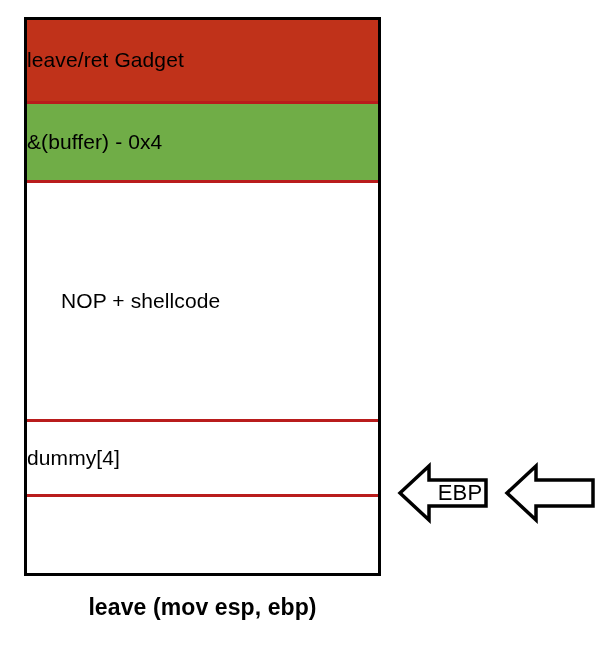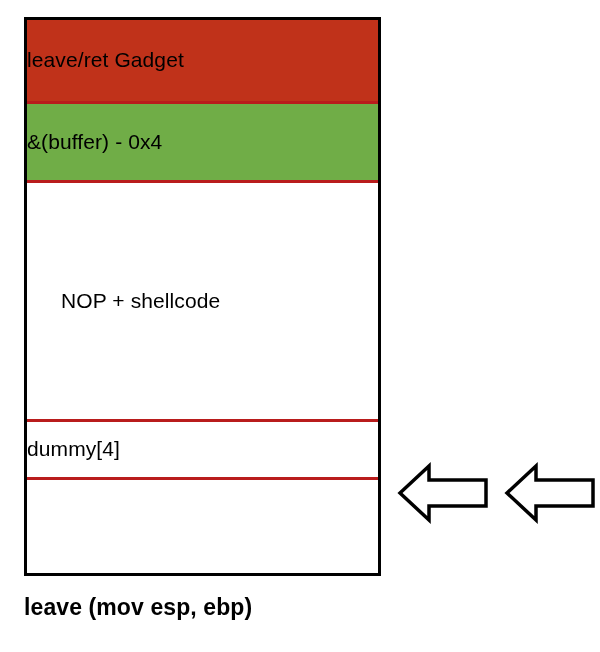--- a/index.html
+++ b/index.html
@@ -56,21 +56,21 @@
     font-weight: 400;
     color: #000000;
     letter-spacing: 0.1px;
     white-space: nowrap;
   }
 
   
   .cell-gadget    { height: 81px;  }
   .cell-bufaddr   { height: 79px;  }
   .cell-shellcode { height: 239px; }
-  .cell-dummy     { height: 58px;  }
+  .cell-dummy     { height: 75px;  }
   .cell-empty     { flex: 1 1 auto; }
 
   
   .reg-arrow {
     position: absolute;
     width: 90px;
     height: 58px;
   }
   .reg-arrow svg {
     position: absolute;
@@ -99,21 +99,21 @@
 
   #arrow-ebp { left: 398px; top: 464px; }
   #arrow-esp { left: 505px; top: 464px; }
 
   
   .diagram-caption {
     position: absolute;
     left: 24px;
     top: 594px;
     width: 357px;
-    text-align: left;
+    text-align: center;
     font-size: 23px;
     font-weight: 700;
     color: #000000;
     letter-spacing: 0.1px;
     white-space: nowrap;
   }
 </style>
 </head>
 <body>
 
@@ -140,20 +140,21 @@
     <div class="stack-cell cell-empty" style="background:#FFFFFF;">
       <span class="cell-label"></span>
     </div>
 
   </div>
 
   <div class="reg-arrow" id="arrow-ebp">
     <svg viewBox="0 0 90 58" xmlns="http://www.w3.org/2000/svg">
       <path d="M 2 29 L 31 2 L 31 16 L 88 16 L 88 42 L 31 42 L 31 56 Z" fill="#ffffff" stroke="#000000" stroke-width="3.5" stroke-linejoin="miter"></path>
     </svg>
+    <span class="arrow-label">EBP</span>
   </div>
 
   <div class="reg-arrow" id="arrow-esp">
     <svg viewBox="0 0 90 58" xmlns="http://www.w3.org/2000/svg">
       <path d="M 2 29 L 31 2 L 31 16 L 88 16 L 88 42 L 31 42 L 31 56 Z" fill="#ffffff" stroke="#000000" stroke-width="3.5" stroke-linejoin="miter"></path>
     </svg>
   </div>
 
   <div class="diagram-caption">leave (mov esp, ebp)</div>
 

